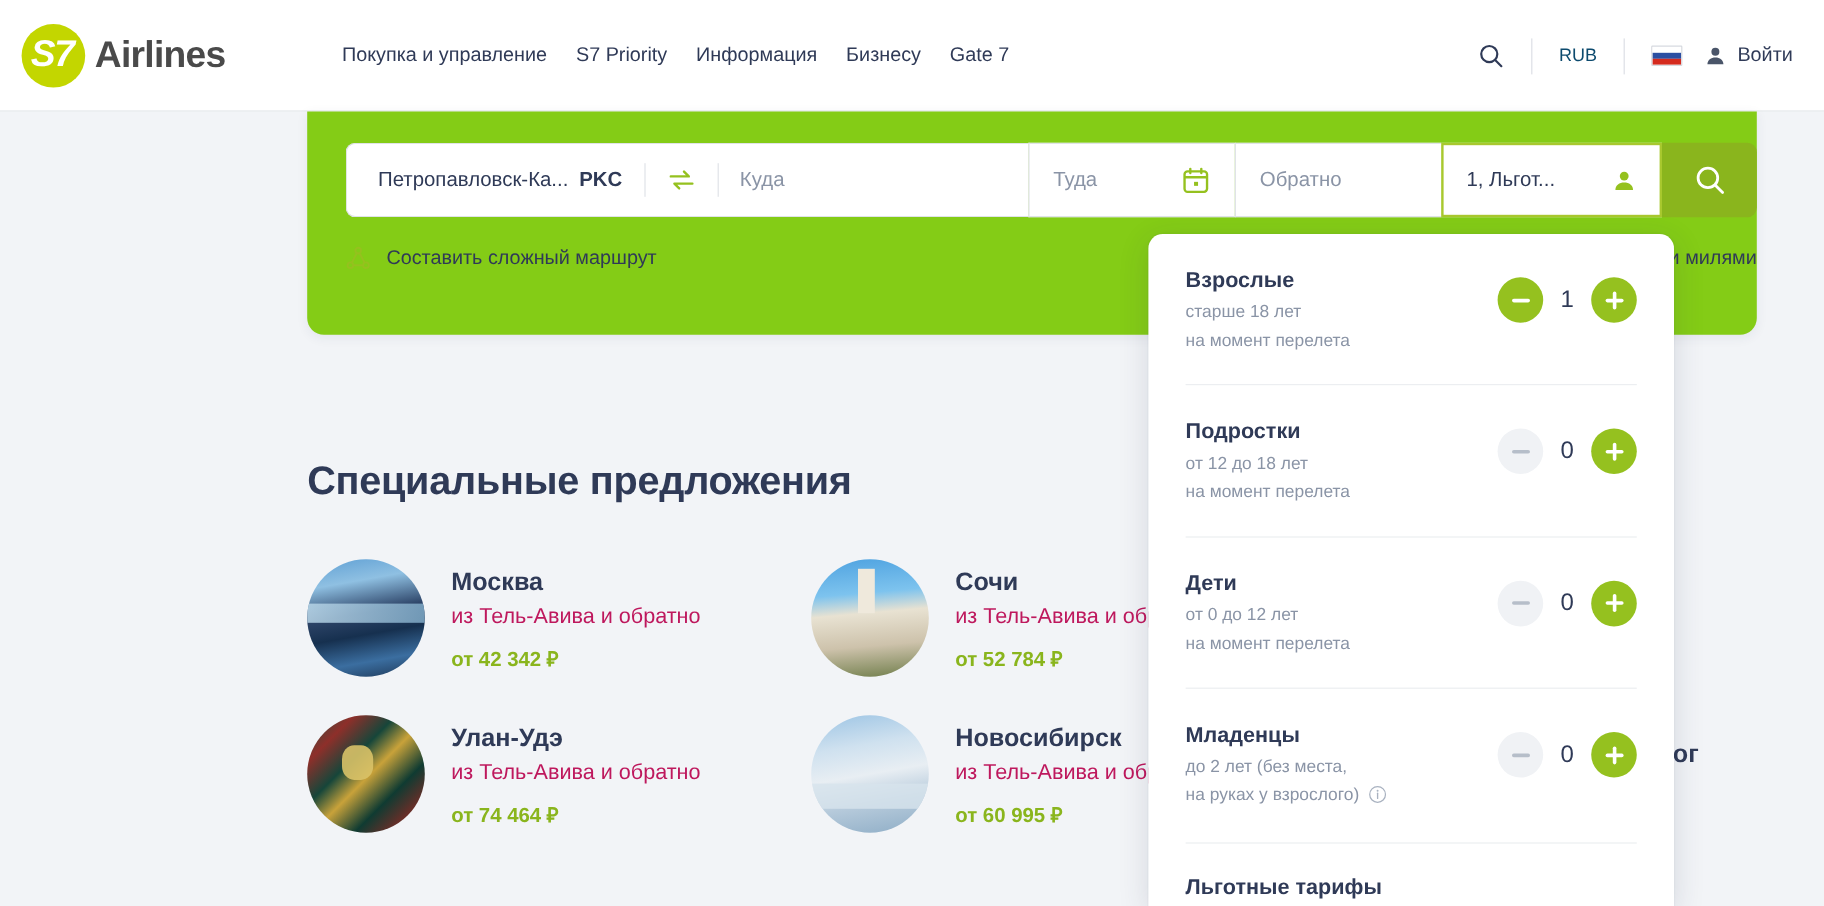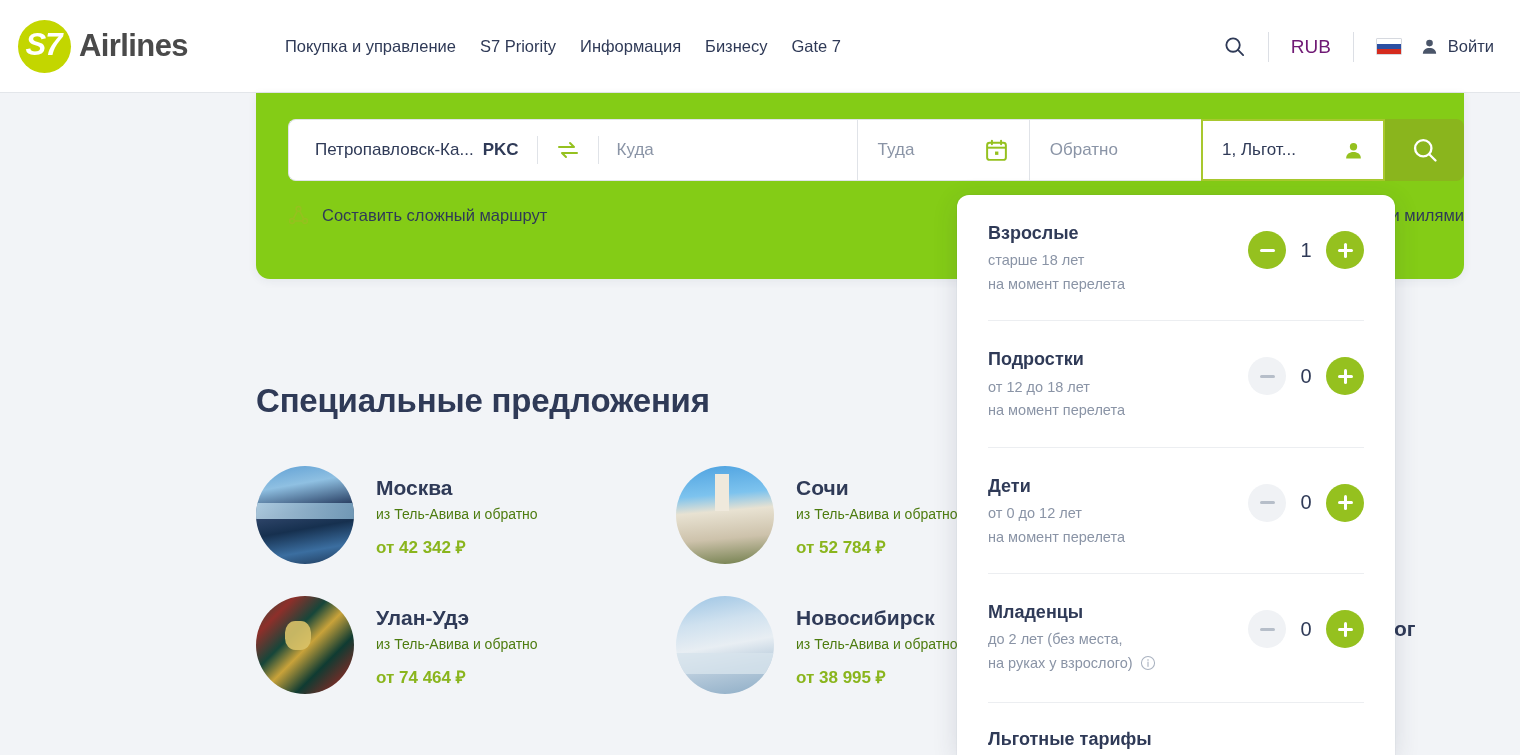--- a/index.html
+++ b/index.html
@@ -41,21 +41,21 @@
   .nav a {
     font-size:16.5px; color:#2f3a57; text-decoration:none; white-space:nowrap;
   }
 
   .header-right {
     position:absolute; right:22px; top:0; height:93px;
     display:flex; align-items:center; gap:0;
   }
   .hr-search { padding:0 22px; display:flex; align-items:center; cursor:pointer; }
   .hr-div { width:1px; height:30px; background:#dcdfe5; }
-  .hr-cur { padding:0 22px; font-size:19px; color:#701a75; cursor:pointer; }
+  .hr-cur { padding:0 22px; font-size:15px; color:#0c4a6e; cursor:pointer; }
   .hr-flag-wrap { padding:0 18px 0 22px; display:flex; align-items:center; cursor:pointer;}
   .flag {
     width:26px; height:17px; border:1px solid #d6d9df; border-radius:1px; overflow:hidden;
     display:flex; flex-direction:column;
   }
   .flag i { display:block; flex:1; }
   .flag .w { background:#ffffff; }
   .flag .b { background:#2b4fa2; }
   .flag .r { background:#d52b1e; }
   .hr-login { display:flex; align-items:center; gap:9px; cursor:pointer; padding-right:4px;}
@@ -137,21 +137,21 @@
     display:grid; grid-template-columns:420px 420px 370px;
     row-gap:32px;
   }
   .offer { display:flex; align-items:center; gap:22px; cursor:pointer; }
   .offer-img {
     width:98px; height:98px; border-radius:50%; flex:none; overflow:hidden;
     position:relative;
   }
   .offer-txt { padding-top:3px; }
   .offer-city { font-size:21px; color:#2f3a57; font-weight:bold; line-height:1.25; white-space:nowrap;}
-  .offer-from { font-size:14px; color:#4d7c0f; margin-top:4px; white-space:nowrap; }
+  .offer-from { font-size:18px; color:#be185d; margin-top:4px; white-space:nowrap; }
   .offer-price { font-size:17px; color:#8ab51d; font-weight:bold; margin-top:13px; white-space:nowrap;}
 
   
   .ph-moscow{background:linear-gradient(170deg,#5e9fd4 0%,#8fc0e2 22%,#2d4468 46%,#16304f 62%,#3b6ea0 82%,#1d3655 100%);}
   .ph-moscow:after{content:"";position:absolute;left:0;top:38%;width:100%;height:16%;background:linear-gradient(90deg,#b9d6e8,#7fa9c6);opacity:.85;}
   .ph-sochi{background:linear-gradient(175deg,#4ea2e0 0%,#7dc3ee 30%,#e8e2d2 46%,#cdc2ab 72%,#6f7d4a 100%);}
   .ph-sochi:after{content:"";position:absolute;left:40%;top:8%;width:14%;height:38%;background:#efe9dc;}
   .ph-ulanude{background:linear-gradient(135deg,#1d5140 0%,#8e2f2a 20%,#16463a 38%,#c8a23a 52%,#0f3b32 70%,#7c2b26 88%,#123f34 100%);}
   .ph-ulanude:after{content:"";position:absolute;left:30%;top:25%;width:26%;height:30%;background:#d9c268;border-radius:40%;opacity:.9;}
   .ph-novosib{background:linear-gradient(170deg,#9cc4e4 0%,#cfe1ef 28%,#e8eef3 50%,#b6cadb 72%,#8eadc6 100%);}
@@ -362,21 +362,21 @@
       <div class="offer-from">из Тель-Авива и обратно</div>
       <div class="offer-price">от 74 464 ₽</div>
     </div>
   </div>
 
   <div class="offer">
     <div class="offer-img ph-novosib"></div>
     <div class="offer-txt">
       <div class="offer-city">Новосибирск</div>
       <div class="offer-from">из Тель-Авива и обратно</div>
-      <div class="offer-price">от 38 995 ₽</div>
+      <div class="offer-price">от 60 995 ₽</div>
     </div>
   </div>
 
 </div>
 
 <div class="offer-partial">ог</div>
 
 <div class="pax-panel">
 
   <div class="pax-row">

